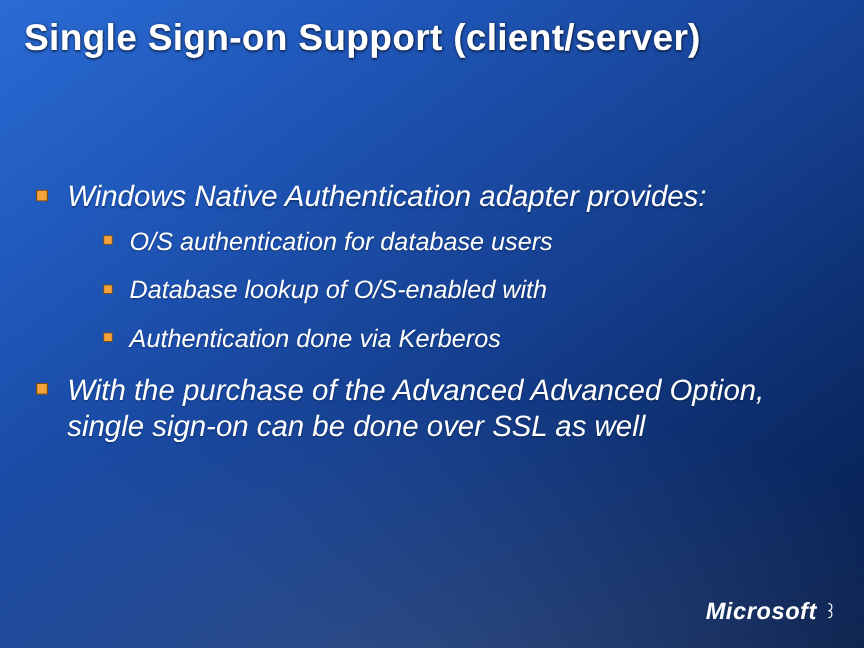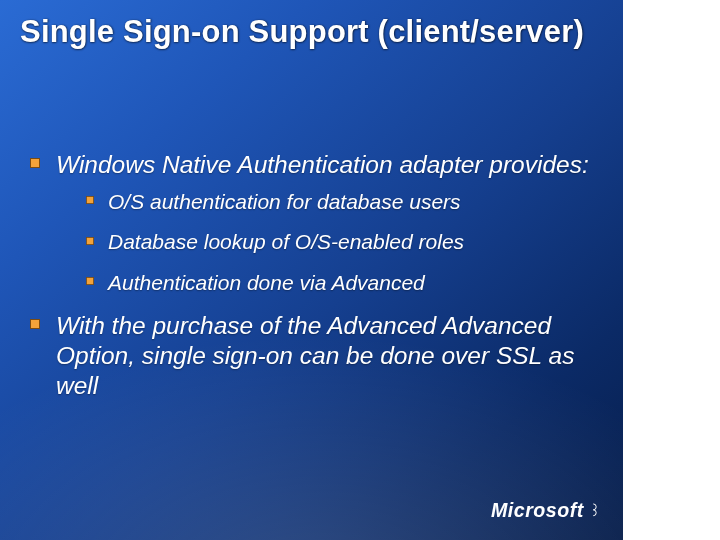--- a/index.html
+++ b/index.html
@@ -5,21 +5,21 @@
   html, body {
     margin: 0;
     padding: 0;
     width: 720px;
     height: 540px;
     overflow: hidden;
     font-family: Arial, Helvetica, sans-serif;
   }
   .slide {
     position: relative;
-    width: 623px;
+    width: 720px;
     height: 540px;
     background:
       radial-gradient(ellipse 180% 120% at 50% 110%, rgba(255,255,255,0.15) 0%, rgba(255,255,255,0) 40%),
       linear-gradient(to bottom right, #2a6bd4 0%, #1f56b8 25%, #153f8f 55%, #0b2a66 80%, #061d4a 100%);
     background-color: #153f8f;
     color: #000;
   }
   .title {
     position: absolute;
     top: 14px;
@@ -111,29 +111,29 @@
                 </svg>
             </span>
             <span>O/S authentication for database users</span>
           </li>
           <li>
             <span class="bullet">
               <svg viewBox="0 0 10 10">
                   <rect x="0.5" y="0.5" width="9" height="9" fill="#f3a33a" stroke="#7a4b12" stroke-width="1"></rect>
                 </svg>
             </span>
-            <span>Database lookup of O/S-enabled roles</span>
+            <span>Database lookup of O/S-enabled with</span>
           </li>
           <li>
             <span class="bullet">
               <svg viewBox="0 0 10 10">
                   <rect x="0.5" y="0.5" width="9" height="9" fill="#f3a33a" stroke="#7a4b12" stroke-width="1"></rect>
                 </svg>
             </span>
-            <span>Authentication done via Advanced</span>
+            <span>Authentication done via Kerberos</span>
           </li>
         </ul>
       </li>
 
       <li>
         <span class="bullet">
           <svg viewBox="0 0 10 10">
               <rect x="0.5" y="0.5" width="9" height="9" fill="#f3a33a" stroke="#7a4b12" stroke-width="1"></rect>
             </svg>
         </span>

